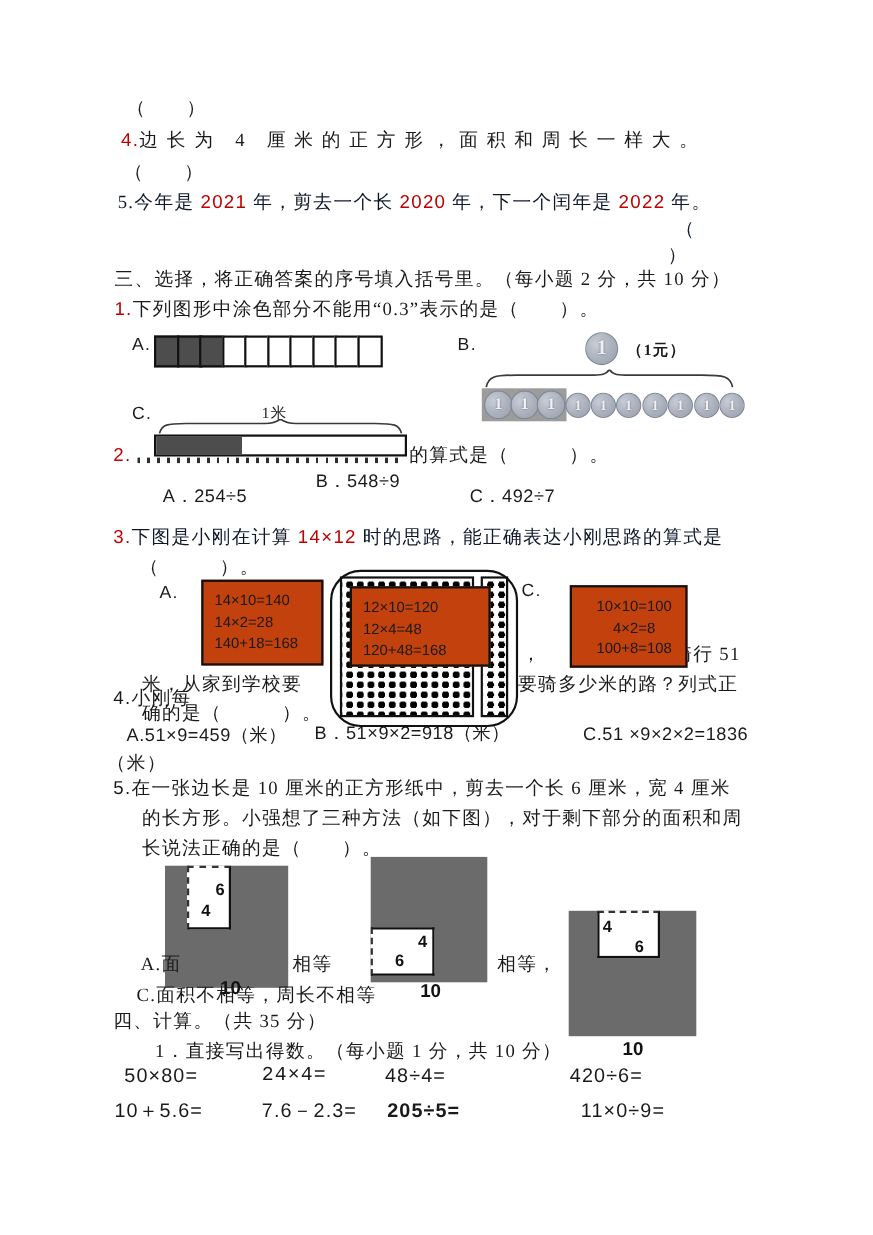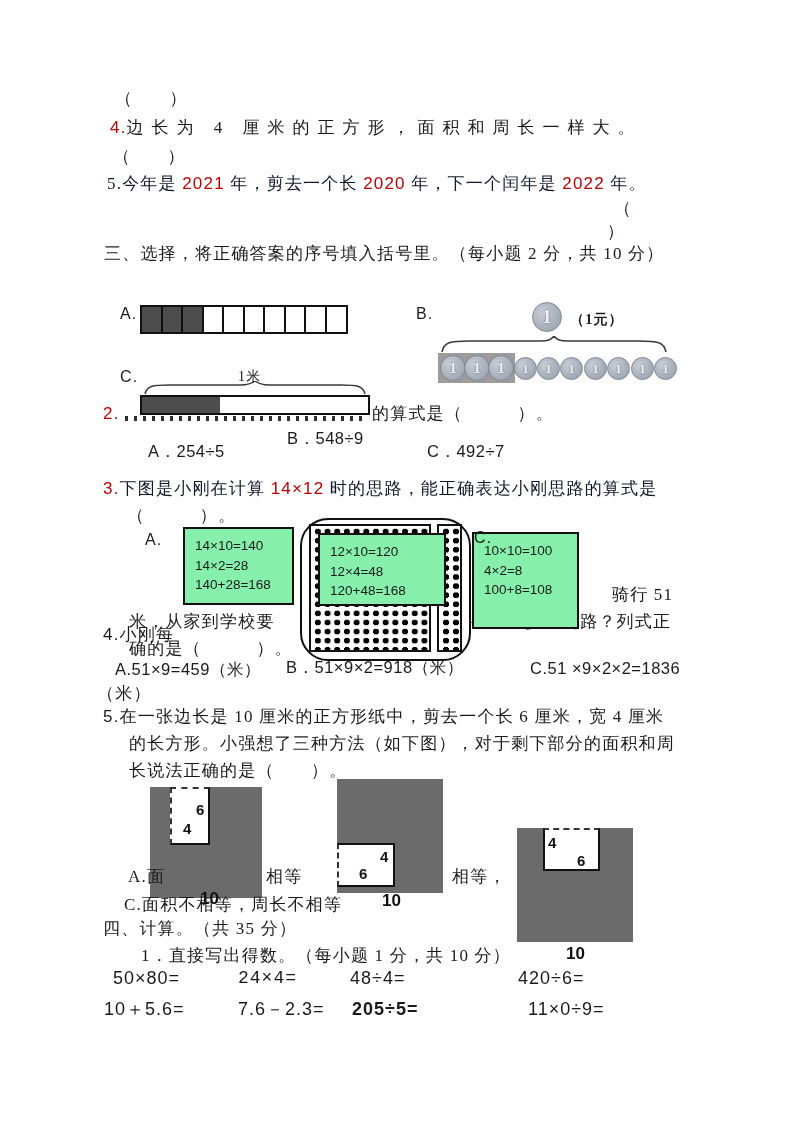--- a/index.html
+++ b/index.html
@@ -26,21 +26,21 @@
         color:#eef0f4;font-weight:bold;font-family:"Liberation Serif",serif;
         text-shadow:0 0 2px #5d6673;}
   .coinbox{position:absolute;background:#9c9c9c;z-index:2;}
   
   .cbar{position:absolute;left:140px;top:395px;width:230px;height:20px;background:#fff;
         border:2px solid #111;z-index:2;box-sizing:border-box;}
   .cbar .fill{position:absolute;left:0;top:0;height:100%;width:78px;background:#4d4d4d;}
   .remnant{position:absolute;left:125px;top:416px;width:243px;height:5px;z-index:1;
         background:repeating-linear-gradient(90deg,#2e2e2e 0 2.5px,transparent 2.5px 9px);}
   
-  .mathbox{position:absolute;background:#86efac;border:2px solid #111;z-index:3;box-sizing:border-box;
+  .mathbox{position:absolute;background:#c2410c;border:2px solid #111;z-index:3;box-sizing:border-box;
         font-family:"Liberation Sans",sans-serif;font-size:13.5px;line-height:19.5px;padding:7px 0 0 10px;}
   .mathbox span{display:block;}
   .dotfig{position:absolute;left:300px;top:518px;width:171px;height:143px;background:#fff;
         border:2.5px solid #111;border-radius:28px;z-index:2;box-sizing:border-box;}
   .dots{position:absolute;border:2px solid #111;box-sizing:border-box;
         background-image:radial-gradient(circle 3.2px,#000 97%,transparent 100%);
         background-size:9.7px 9.1px;background-position:2px 1px;}
   .dots-left{left:7px;top:4px;width:122px;height:128px;}
   .dots-right{left:135px;top:4px;width:25px;height:128px;background-size:10px 9.1px;}
   
@@ -60,20 +60,21 @@
 <div class="page">
 
   <div class="t" style="left:115px;top:88px;">（　　）</div>
   <div class="t" style="left:110px;top:117px;"><span class="red sans">4.</span><span class="wide">边长为 4 厘米的正方形，面积和周长一样大。</span></div>
   <div class="t" style="left:113px;top:146px;">（　　）</div>
   <div class="t" style="left:107px;top:173px;"><span class="dred">5.今年是 </span><span class="red sans">2021</span><span class="dred"> 年，剪去一个长 </span><span class="red sans">2020</span><span class="dred"> 年，下一个闰年是 </span><span class="red sans">2022</span><span class="dred"> 年。</span></div>
   <div class="t dred" style="left:614px;top:198px;">（</div>
   <div class="t dred" style="left:607px;top:221px;">）</div>
 
   <div class="t" style="left:104px;top:243px;">三、选择，将正确答案的序号填入括号里。（每小题 2 分，共 10 分）</div>
+  <div class="t" style="left:104px;top:270px;"><span class="red sans">1.</span><span>下列图形中涂色部分不能用“0.3”表示的是（　　）。</span></div>
 
   <div class="t lbl" style="left:120px;top:303px;">A.</div>
   <div class="cellrow" style="left:140px;top:305px;">
     <div class="cell filled"></div>
     <div class="cell filled"></div>
     <div class="cell filled"></div>
     <div class="cell"></div>
     <div class="cell"></div>
     <div class="cell"></div>
     <div class="cell"></div>
@@ -138,35 +139,35 @@
   <div class="t optline" style="left:287px;top:428px;">B．548÷9</div>
   <div class="t optline" style="left:427px;top:441px;">C．492÷7</div>
 
   <div class="t" style="left:103px;top:478px;"><span class="red sans">3.</span><span class="dred">下图是小刚在计算 </span><span class="red sans">14×12</span><span class="dred"> 时的思路，能正确表达小刚思路的算式是</span></div>
   <div class="t" style="left:127px;top:505px;">（　　　）。</div>
 
   <div class="t lbl" style="left:145px;top:529px;z-index:4;">A.</div>
   <div class="mathbox" style="left:183px;top:527px;width:111px;height:78px;">
     <span>14×10=140</span>
     <span>14×2=28</span>
-    <span>140+28=168</span>
+    <span>140+18=168</span>
   </div>
 
   <div class="dotfig">
     <div class="dots dots-left"></div>
     <div class="dots dots-right"></div>
   </div>
   <div class="mathbox" style="left:318px;top:533px;width:128px;height:73px;">
     <span>12×10=120</span>
     <span>12×4=48</span>
     <span>120+48=168</span>
   </div>
 
   <div class="t lbl" style="left:474px;top:527px;z-index:4;">C.</div>
-  <div class="mathbox" style="left:472px;top:532px;width:107px;height:97px;">
+  <div class="mathbox" style="left:518px;top:532px;width:107px;height:75px;text-align:center;">
     <span>10×10=100</span>
     <span>4×2=8</span>
     <span>100+8=108</span>
   </div>
 
   <div class="t" style="left:103px;top:584px;margin-top:40px;"><span class="sans" style="color:#1a1a1a;">4.</span><span>小刚每</span></div>
   <div class="t" style="left:474px;top:584px;">，</div>
   <div class="t" style="left:612px;top:584px;">骑行 51</div>
   <div class="t" style="left:129px;top:611px;text-align:right;">米，从家到学校要</div>
   <div class="t" style="left:471px;top:611px;">要骑多少米的路？列式正</div>

